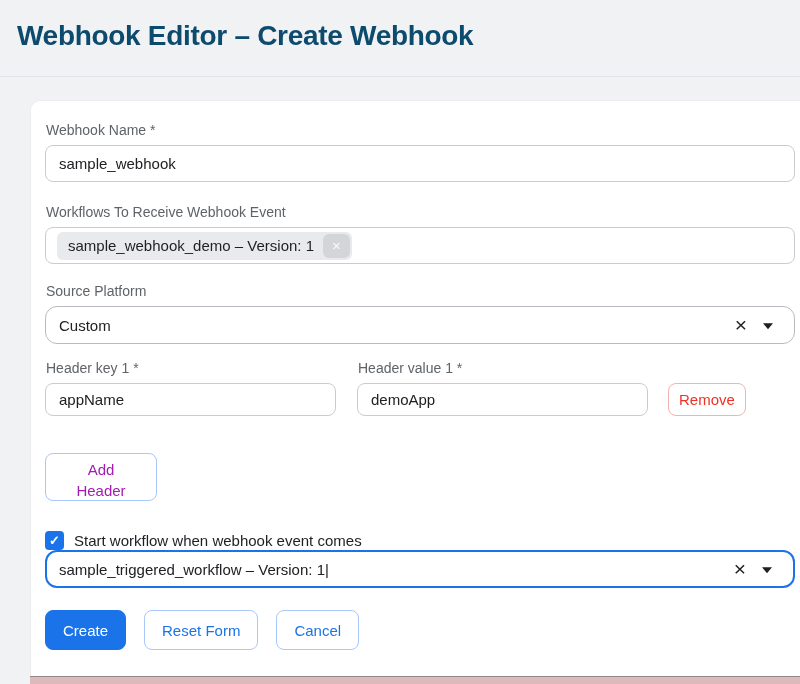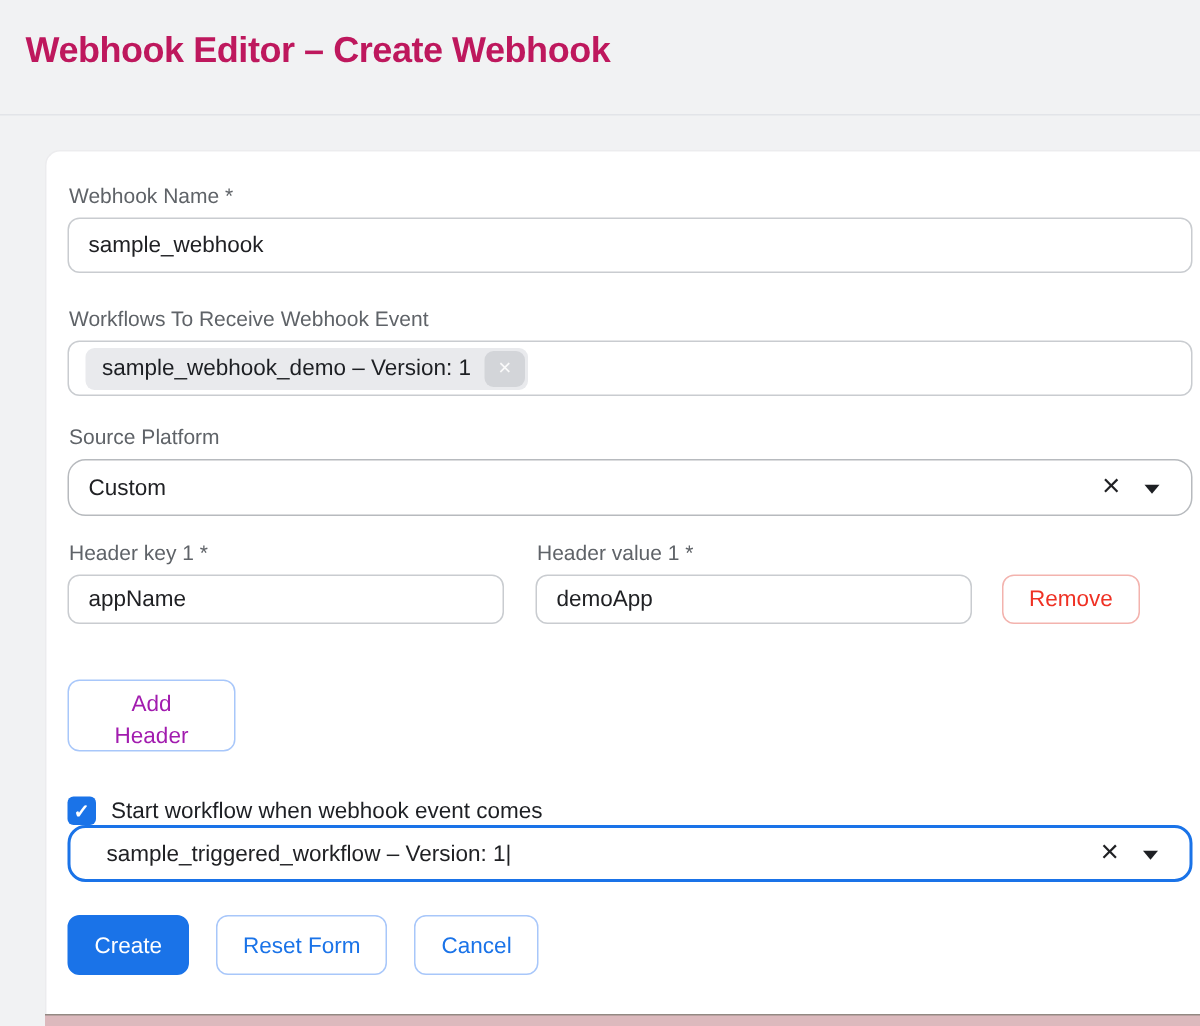--- a/index.html
+++ b/index.html
@@ -14,24 +14,24 @@
   }
 
   
   .page-header {
     height:77px;
     border-bottom:1px solid #e2e4e8;
   }
   .page-title {
     margin:0;
     padding:20px 0 0 17px;
-    font-size:24px;
+    font-size:28px;
     font-weight:700;
     letter-spacing:-0.3px;
-    color:#be185d;
+    color:#0c4a6e;
   }
 
   
   .card {
     position:absolute;
     top:100px; left:30px; right:0; bottom:8px;
     background:#ffffff;
     border:1px solid #ececee;
     border-right:none; border-bottom:none;
     border-radius:10px 0 0 0;
@@ -98,21 +98,21 @@
     border-radius:12px;
     display:flex;
     align-items:center;
     padding:0 70px 0 13px;
     font-size:15px;
     background:#fff;
     cursor:pointer;
   }
   .select-box.focused {
     border:2px solid #1a73e8;
-    padding-left:24px;
+    padding-left:12px;
   }
   .select-clear {
     position:absolute;
     right:47px; top:50%;
     transform:translateY(-54%);
     font-size:21px;
     font-weight:300;
     color:#202124;
     line-height:1;
     cursor:pointer;
@@ -132,21 +132,21 @@
   .headers-row {
     display:flex;
     align-items:flex-end;
     margin-top:16px;
   }
   .hcol { width:291px; margin-right:21px; }
   .hcol .text-input { height:33px; }
   .remove-btn {
     height:33px;
     margin-left:-1px;
-    padding:0 17px;
+    padding:0 10px;
     background:#fff;
     border:1px solid #f3b3ae;
     border-radius:8px;
     color:#ef3124;
     font-size:15px;
     font-family:"Liberation Sans", sans-serif;
     cursor:pointer;
   }
 
   

